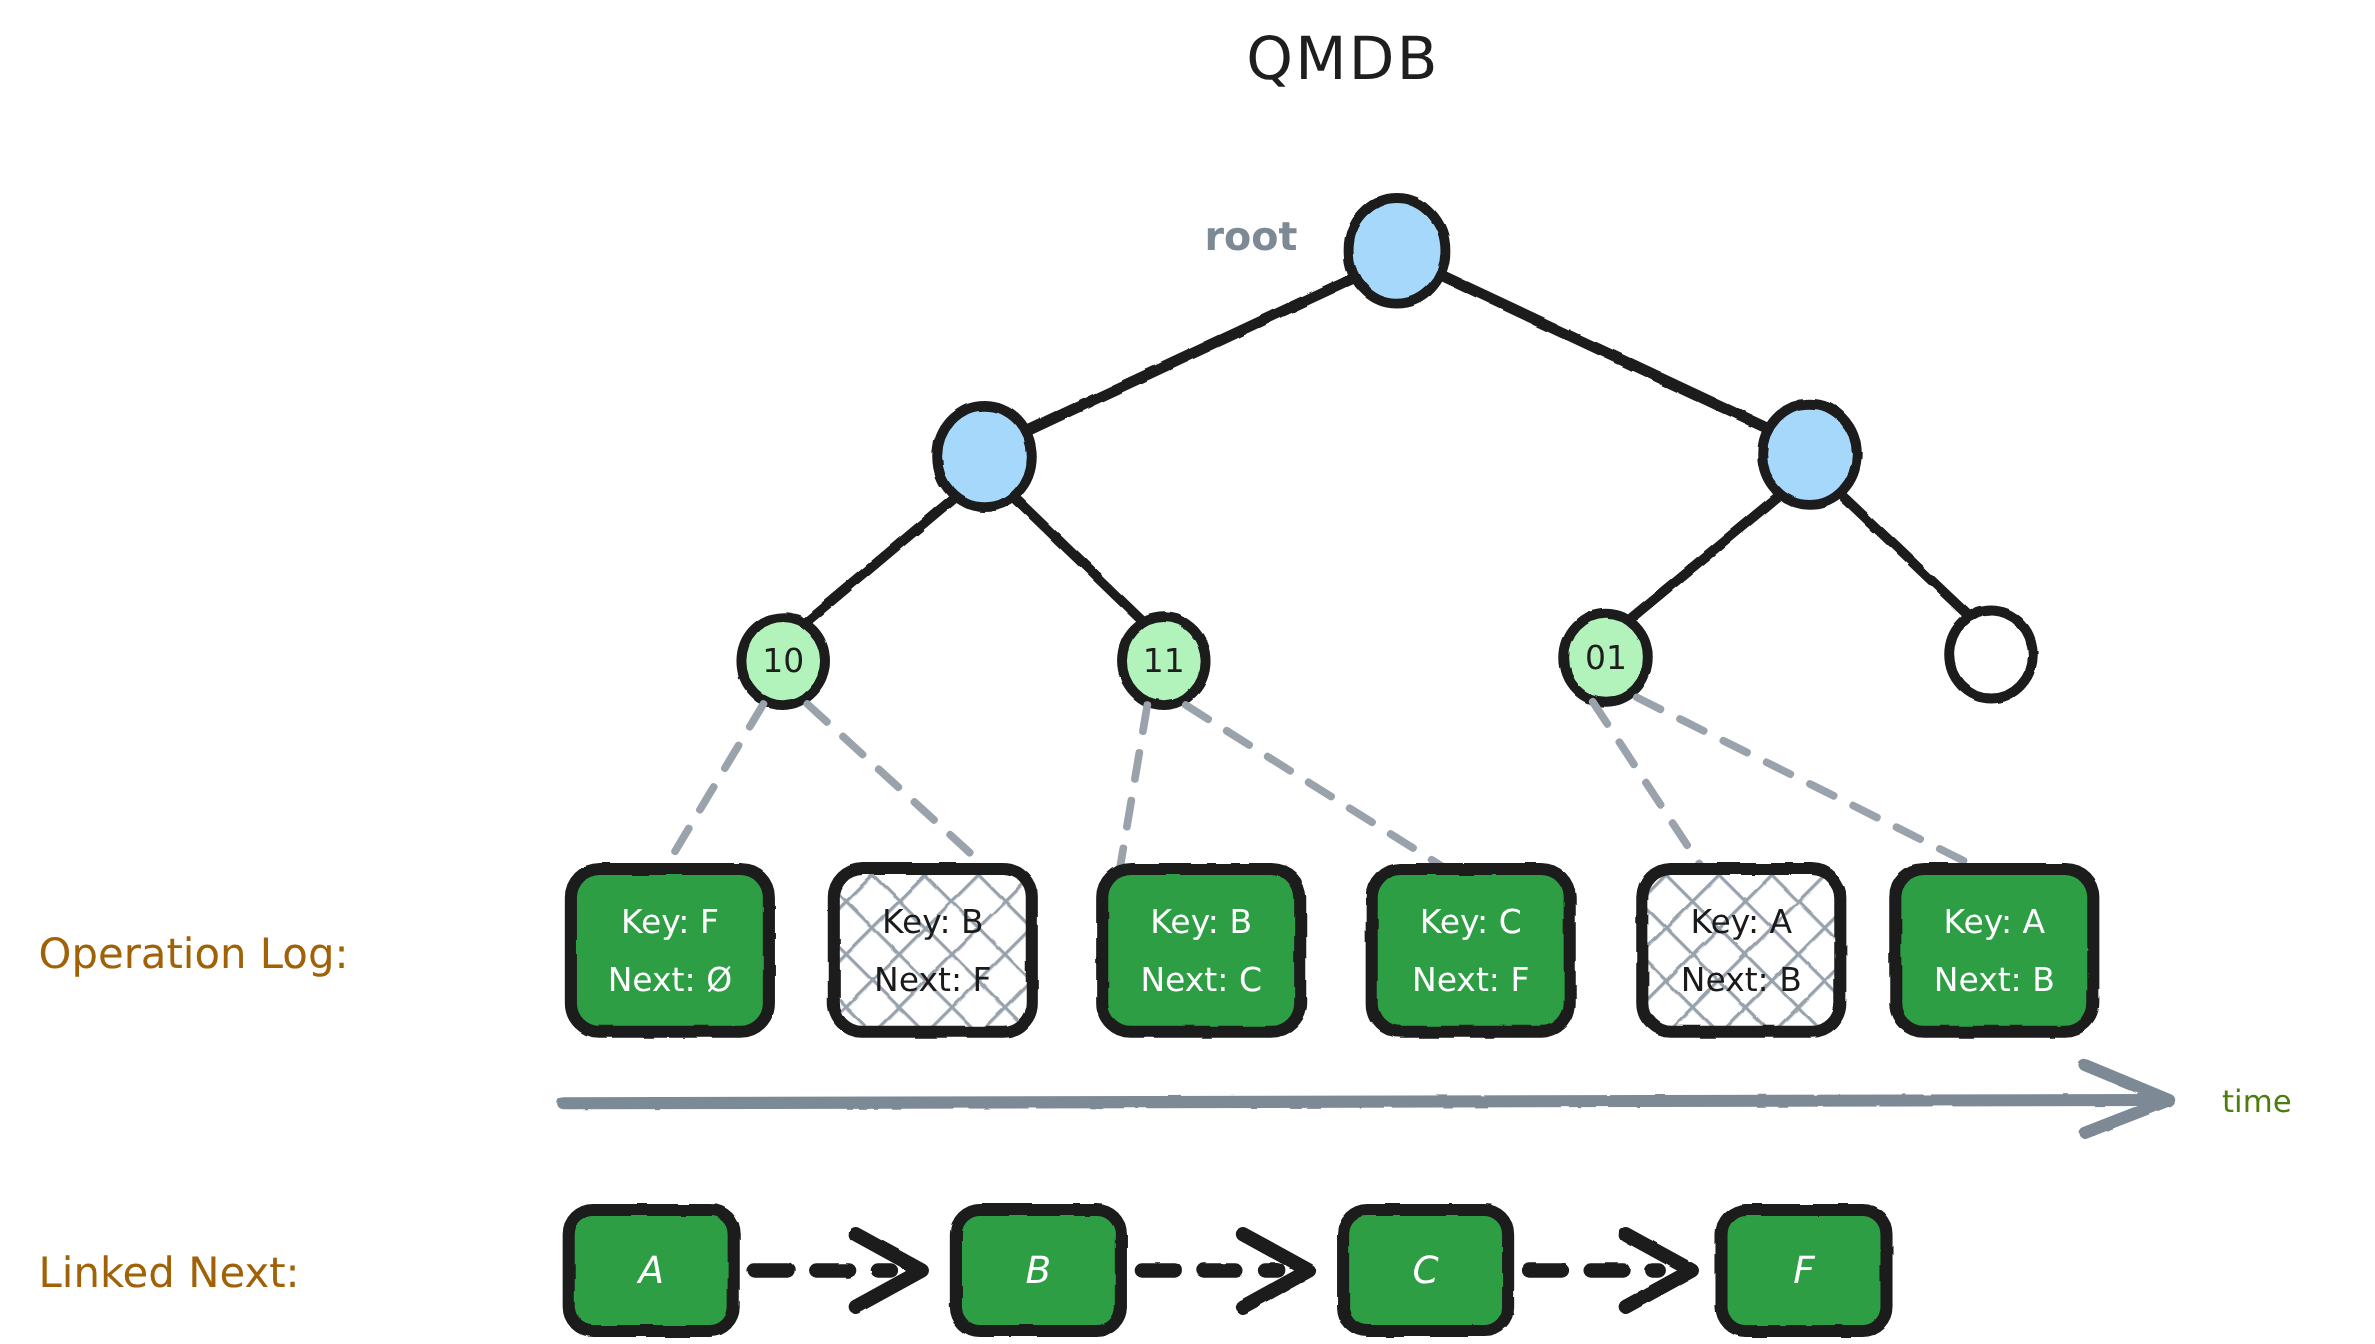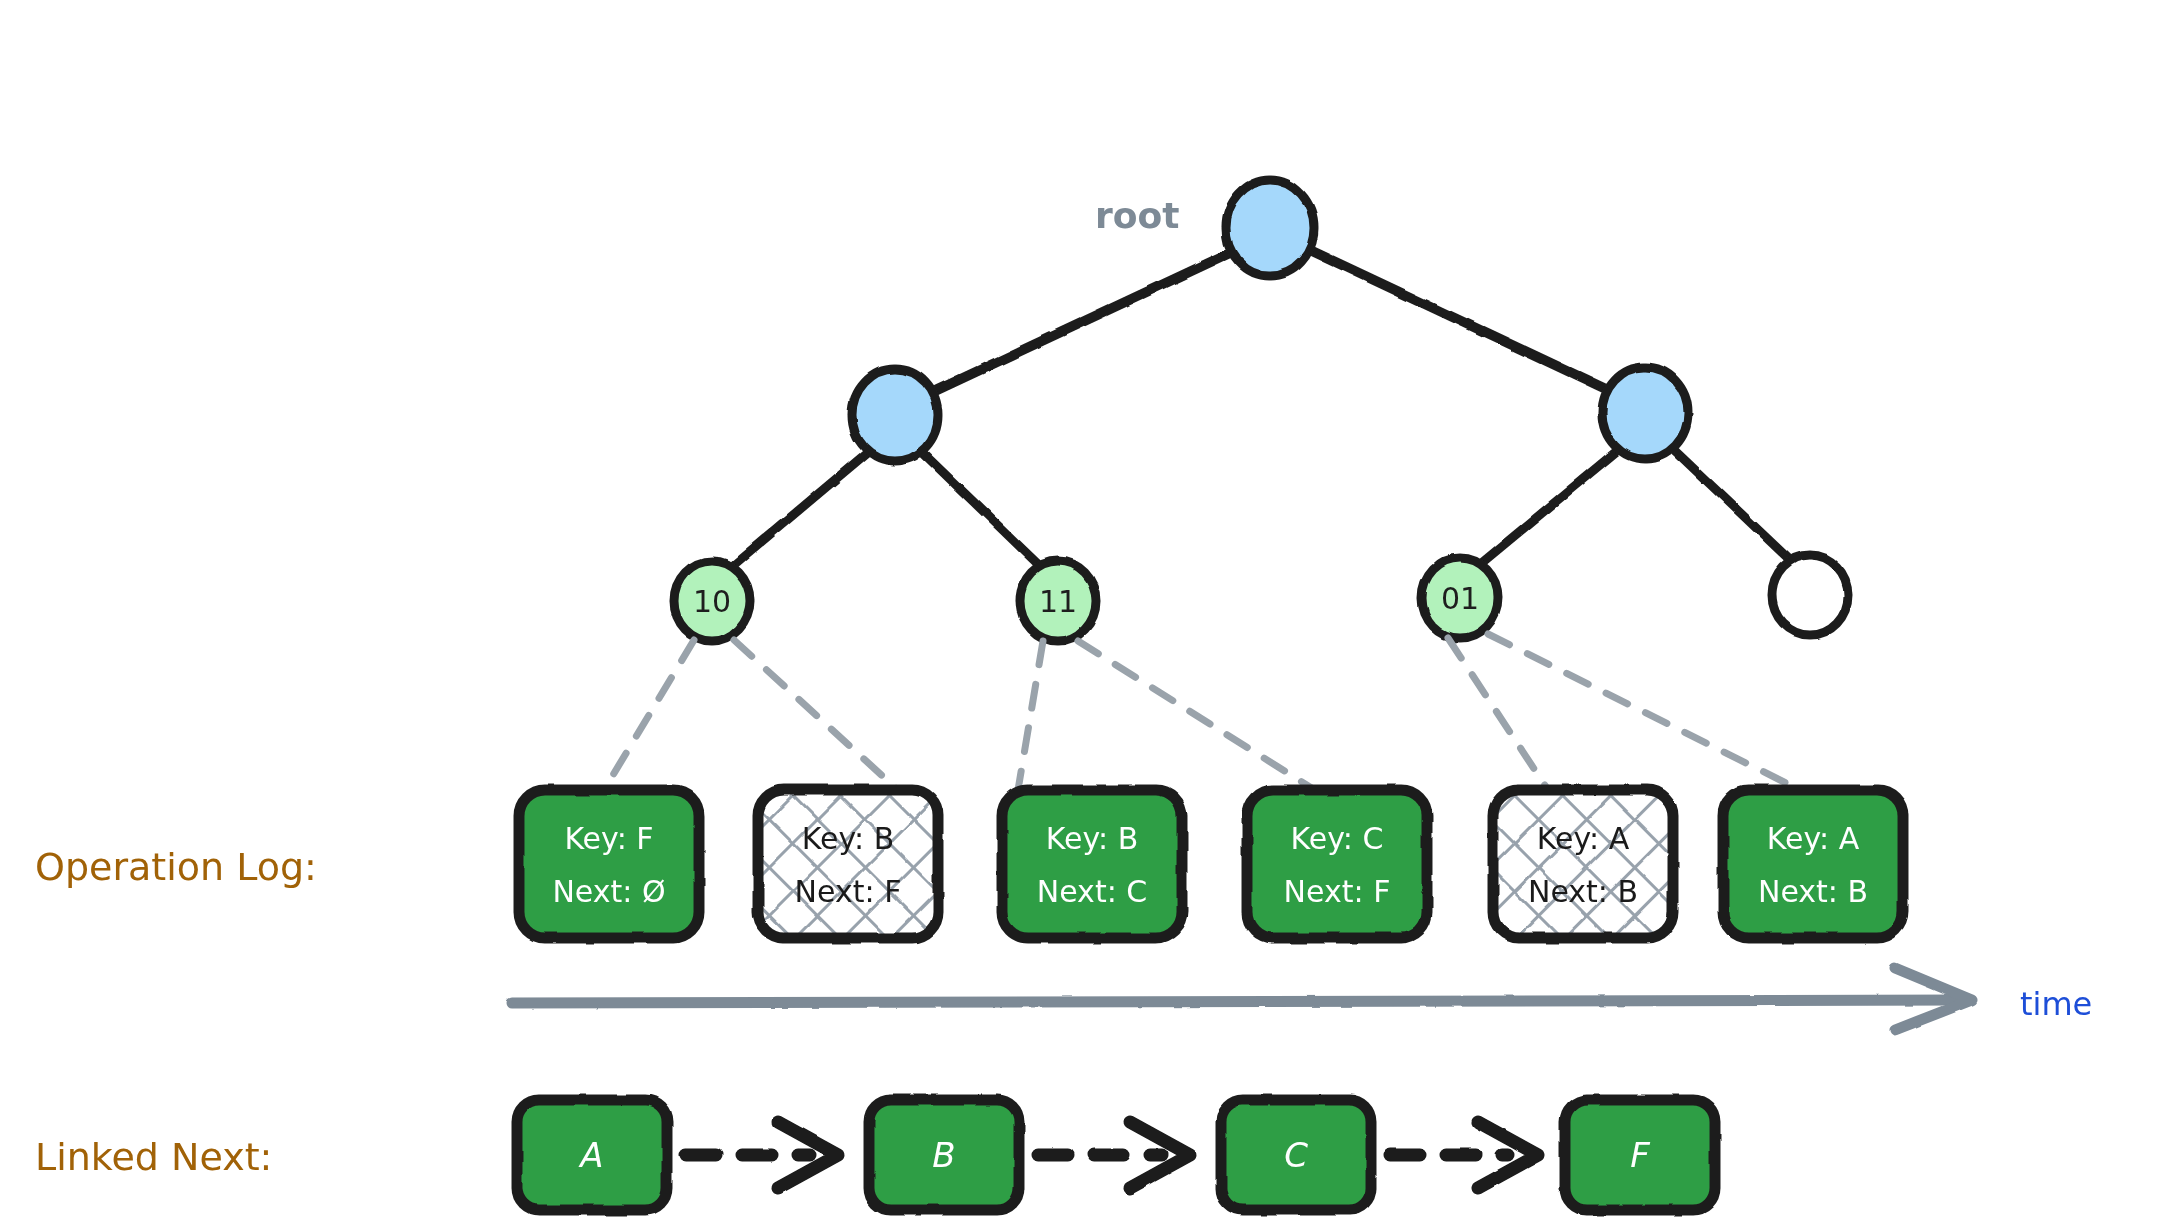--- a/index.html
+++ b/index.html
@@ -40,22 +40,22 @@
   }
   .gray-label {
     color: #7d8a96;
     font-size: 36px;
   }
   .black-label {
     color: #a16207;
     font-size: 38px;
   }
   .time-label {
-    color: #1d4ed8;
-    font-size: 32px;
+    color: #4d7c0f;
+    font-size: 28px;
   }
   .node-text {
     fill: #1e1e1e;
     font-family: "DejaVu Sans", sans-serif;
     font-size: 30px;
     text-anchor: middle;
     dominant-baseline: middle;
   }
   .box-text-white {
     fill: #ffffff;
@@ -78,20 +78,21 @@
     text-anchor: middle;
     dominant-baseline: middle;
     font-style: italic;
   }
 </style>
 </head>
 <body>
 
 <div id="canvas">
 
+  <div class="lbl title" style="left:1133px; top:22px;">QMDB</div>
 
   <div class="lbl gray-label" style="left:1095px; top:195px;font-weight:bold;">root</div>
 
 
   <div class="lbl black-label" style="left:35px; top:845px;">Operation Log:</div>
 
   <div class="lbl black-label" style="left:35px; top:1135px;">Linked Next:</div>
 
   <div class="lbl time-label" style="left:2020px; top:985px;">time</div>
 

